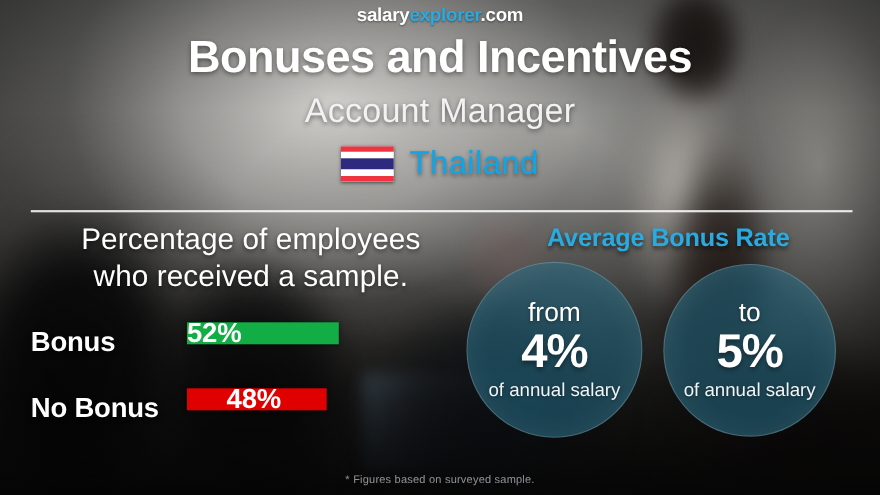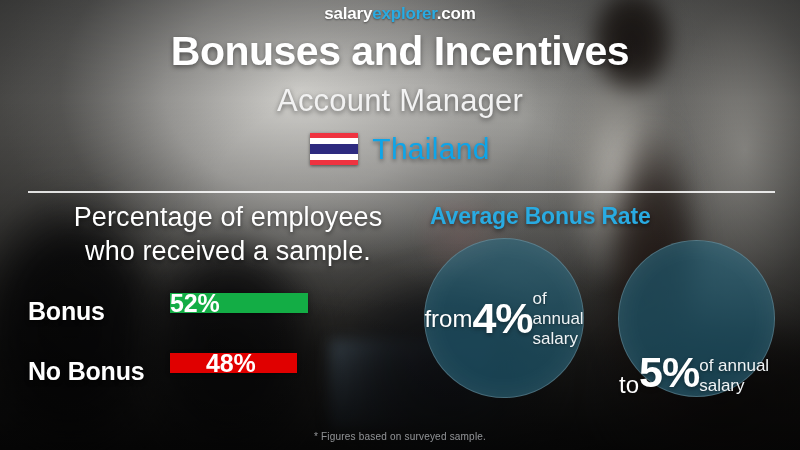--- a/index.html
+++ b/index.html
@@ -185,39 +185,40 @@
   .bar-fill.green { background:#13ad45; width:138px; }
   .bar-fill.red   { background:#e00000; width:127px;padding-left:36px; }
   .bar-value {
     font-size:25px; font-weight:bold; color:#ffffff;
     letter-spacing:-0.2px;
   }
 
   
   .right-panel { position:absolute; left:430px; top:202px; width:355px; }
   .right-title {
+    text-align:center;
     font-size:23px; font-weight:bold; letter-spacing:-0.2px;
     color:#29abe2;
     text-shadow:0 2px 4px rgba(0,0,0,0.55);
     line-height:28px;
   }
   .circles {
     position:absolute; left:-6px; top:36px; width:362px; height:165px;
   }
   .circle {
     position:absolute; top:0;
     width:160px; height:160px; border-radius:50%;
     background:rgba(34,98,122,0.62);
     border:1px solid rgba(190,215,225,0.28);
-    display:flex; flex-direction:row;
+    display:flex; flex-direction:column;
     align-items:center; justify-content:center;
     box-shadow:inset 0 0 28px rgba(255,255,255,0.07);
   }
   .circle.c-left  { left:0px; }
-  .circle.c-right { left:194px; width:157px; height:157px; top:2px;align-items:flex-end; }
+  .circle.c-right { left:179px; width:157px; height:157px; top:2px; }
 
   .c-pre {
     font-size:24px; font-weight:300; color:#ffffff;
     line-height:26px; margin-bottom:-2px;
     text-shadow:0 1px 3px rgba(0,0,0,0.4);
   }
   .c-value {
     font-size:43px; font-weight:bold; color:#ffffff;
     line-height:48px; letter-spacing:-1px;
     text-shadow:0 2px 4px rgba(0,0,0,0.35);

